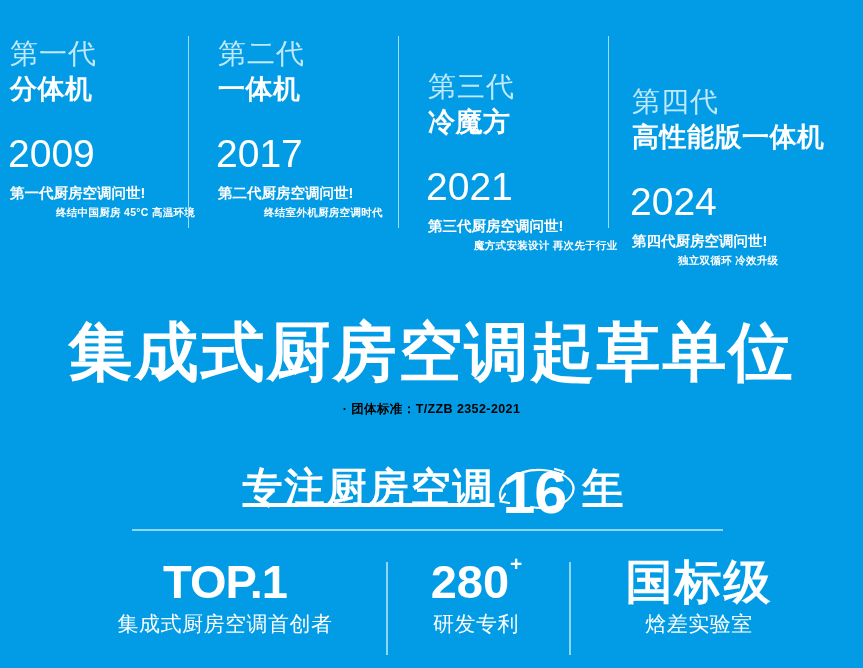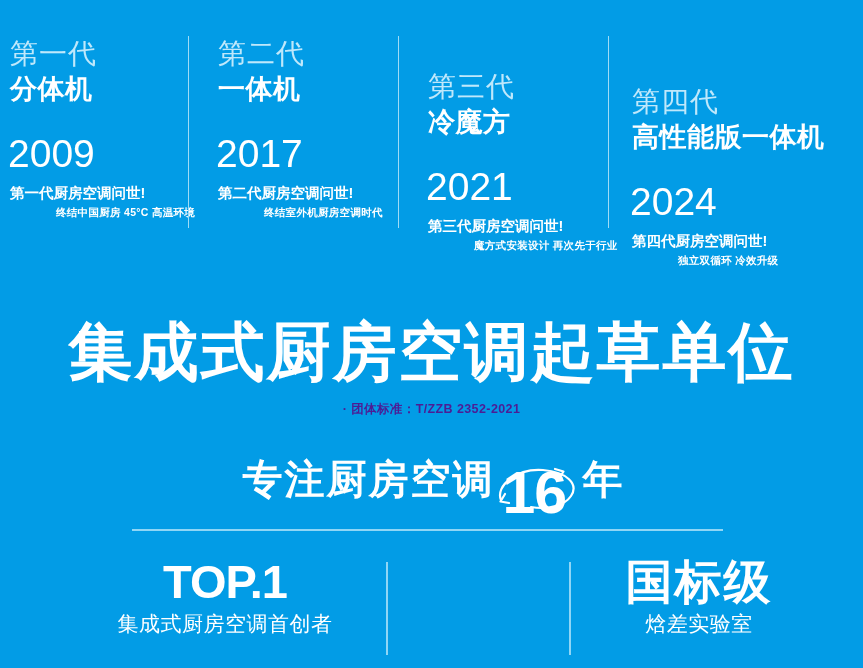--- a/index.html
+++ b/index.html
@@ -70,29 +70,29 @@
     font-size:64px; line-height:1;
     font-weight:700; letter-spacing:2px;
     color:#ffffff;
     white-space:nowrap;
   }
   .hero-standard {
     position:absolute; left:0; top:403px; width:863px;
     text-align:center;
     font-size:12.5px; line-height:1;
     font-weight:700; letter-spacing:0.4px;
-    color:#4c1d95;
+    color:#000000;
     white-space:nowrap;
   }
 
   
   .years-row {
     position:absolute; left:0; top:462px; width:863px;
     height:56px;
-    display:flex; align-items:flex-start; justify-content:center;
+    display:flex; align-items:center; justify-content:center;text-decoration:underline;
   }
   .years-text {
     font-size:40px; line-height:1;
     font-weight:700; letter-spacing:2px;
     color:#ffffff; white-space:nowrap;
     position:relative; top:-3px;
   }
   .years-num-wrap {
     position:relative;
     width:86px; height:56px;
@@ -215,20 +215,24 @@
 
   <div class="hr"></div>
 
   <div class="stats">
 
     <div class="stat s0">
       <div class="stat-big"><span>TOP.1</span></div>
       <div class="stat-label">集成式厨房空调首创者</div>
     </div>
 
+    <div class="stat s1">
+      <div class="stat-big"><span>280</span><span class="sup">+</span></div>
+      <div class="stat-label">研发专利</div>
+    </div>
 
     <div class="stat s2">
       <div class="stat-big"><span>国标级</span></div>
       <div class="stat-label">焓差实验室</div>
     </div>
 
     <div class="st-div v0"></div>
     <div class="st-div v1"></div>
   </div>
 

